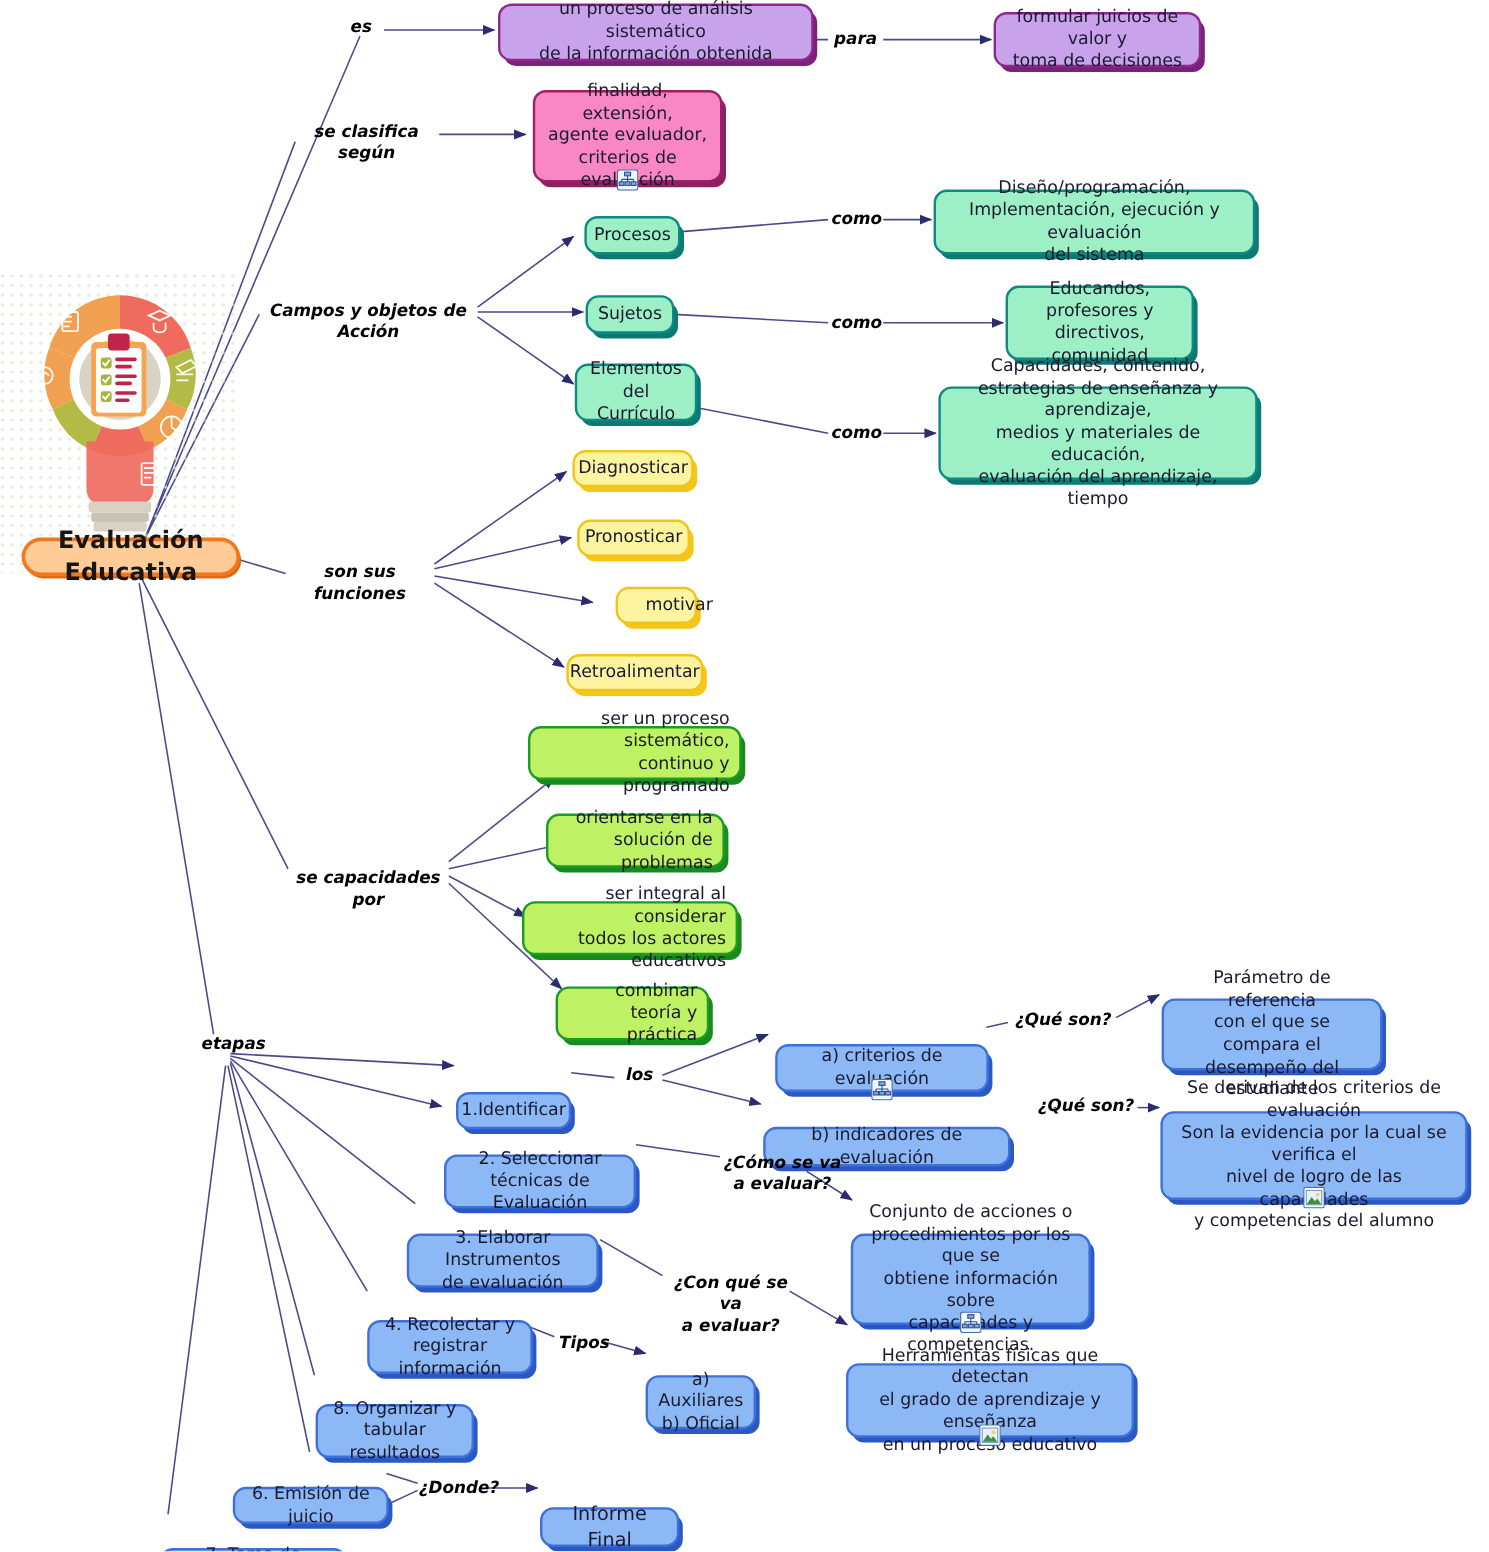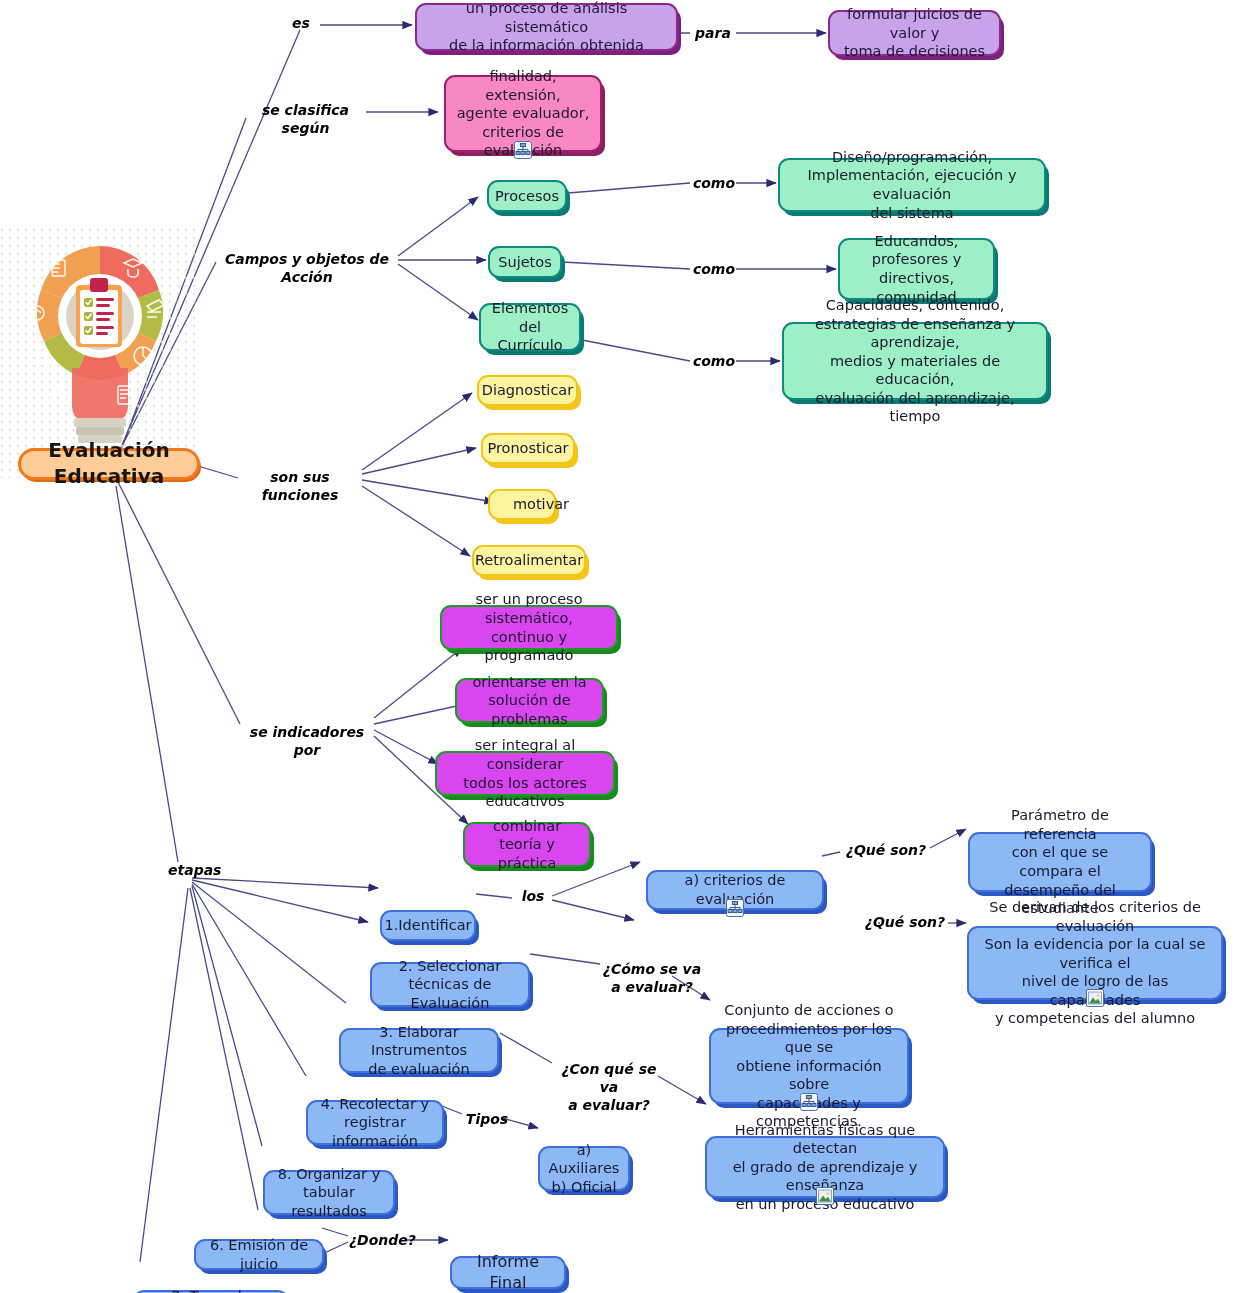--- a/index.html
+++ b/index.html
@@ -45,21 +45,21 @@
     padding: 3px 8px;
     white-space: pre-line;
   }
   .node .txt { display: block; }
 
   
   .n-purple { background: #c9a2ec; border-color: #8c2a8c; box-shadow: 4px 5px 0 -1px #7d1f7d; }
   .n-pink   { background: #f987c4; border-color: #982268; box-shadow: 4px 5px 0 -1px #8e1f61; }
   .n-teal   { background: #9defc6; border-color: #0e8a82; box-shadow: 4px 5px 0 -1px #0b7a72; }
   .n-yellow { background: #fdf4a0; border-color: #f0c419; box-shadow: 4px 5px 0 -1px #f5c518; }
-  .n-green  { background: #d946ef; border-color: #1d9c23; box-shadow: 4px 5px 0 -1px #188a1e; }
+  .n-green  { background: #bef264; border-color: #1d9c23; box-shadow: 4px 5px 0 -1px #188a1e; text-align: right; }
   .n-blue   { background: #8cb9f6; border-color: #3f6fd8; box-shadow: 4px 5px 0 -1px #2a58c4; margin-top: 32px; }
   .n-root {
     background: #ffcb96;
     border: 3px solid #f2781d;
     border-radius: 16px;
     box-shadow: 2px 3px 0 -1px #e06a10;
     font-weight: bold;
     font-size: 20px;
     color: #161616;
   }
@@ -324,28 +324,28 @@
   </div>
 
   <div class="linklabel" style="left:238px; top:468px; width:124px;">son sus funciones</div>
 
   <div class="node n-yellow" style="left:477px; top:375px; width:101px; height:31px;">
     <span class="txt">Diagnosticar</span>
   </div>
   <div class="node n-yellow" style="left:481px; top:433px; width:94px; height:31px;">
     <span class="txt">Pronosticar</span>
   </div>
-  <div class="node n-yellow" style="left:488px; top:489px; width:68px; height:31px;padding-left:46px;">
+  <div class="node n-yellow" style="left:513px; top:489px; width:68px; height:31px;padding-left:46px;">
     <span class="txt">motivar</span>
   </div>
   <div class="node n-yellow" style="left:472px; top:545px; width:114px; height:31px;">
     <span class="txt">Retroalimentar</span>
   </div>
 
-  <div class="linklabel" style="left:240px; top:723px; width:134px;">se indicadores por</div>
+  <div class="linklabel" style="left:240px; top:723px; width:134px;">se capacidades por</div>
 
   <div class="node n-green" style="left:440px; top:605px; width:178px; height:45px;">
     <span class="txt">ser un proceso sistemático,
 continuo y programado</span>
   </div>
   <div class="node n-green" style="left:455px; top:678px; width:149px; height:45px;">
     <span class="txt">orientarse en la
 solución de problemas</span>
   </div>
   <div class="node n-green" style="left:435px; top:751px; width:180px; height:45px;">
@@ -380,20 +380,23 @@
   </div>
 
   <div class="linklabel" style="left:843px; top:841px; width:86px;">¿Qué son?</div>
 
   <div class="node n-blue" style="left:968px; top:800px; width:184px; height:60px;">
     <span class="txt">Parámetro de referencia
 con el que se compara el
 desempeño del estudiante</span>
   </div>
 
+  <div class="node n-blue" style="left:636px; top:907px; width:206px; height:33px;">
+    <span class="txt">b) indicadores de evaluación</span>
+  </div>
 
   <div class="linklabel" style="left:862px; top:913px; width:86px;">¿Qué son?</div>
 
   <div class="node n-blue" style="left:967px; top:894px; width:256px; height:74px;">
     <span class="txt">Se derivan de los criterios de evaluación
 Son la evidencia por la cual se verifica el
 nivel de logro de las capacidades
 y competencias del alumno</span>
     <svg class="node-icon" viewBox="0 0 18 18">
       <rect x="0.5" y="0.5" width="17" height="17" rx="1.5" fill="#ffffff" stroke="#4a6fa8"></rect>

